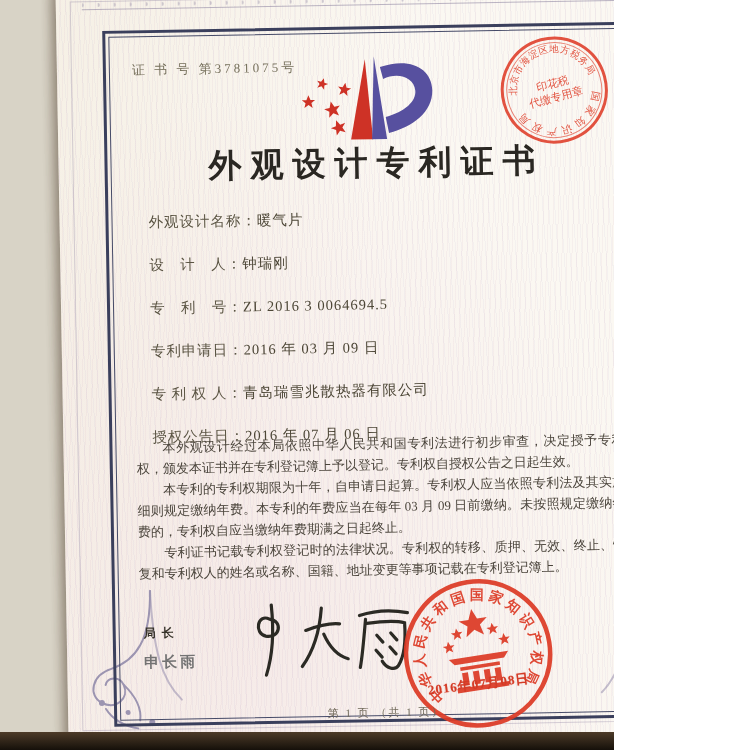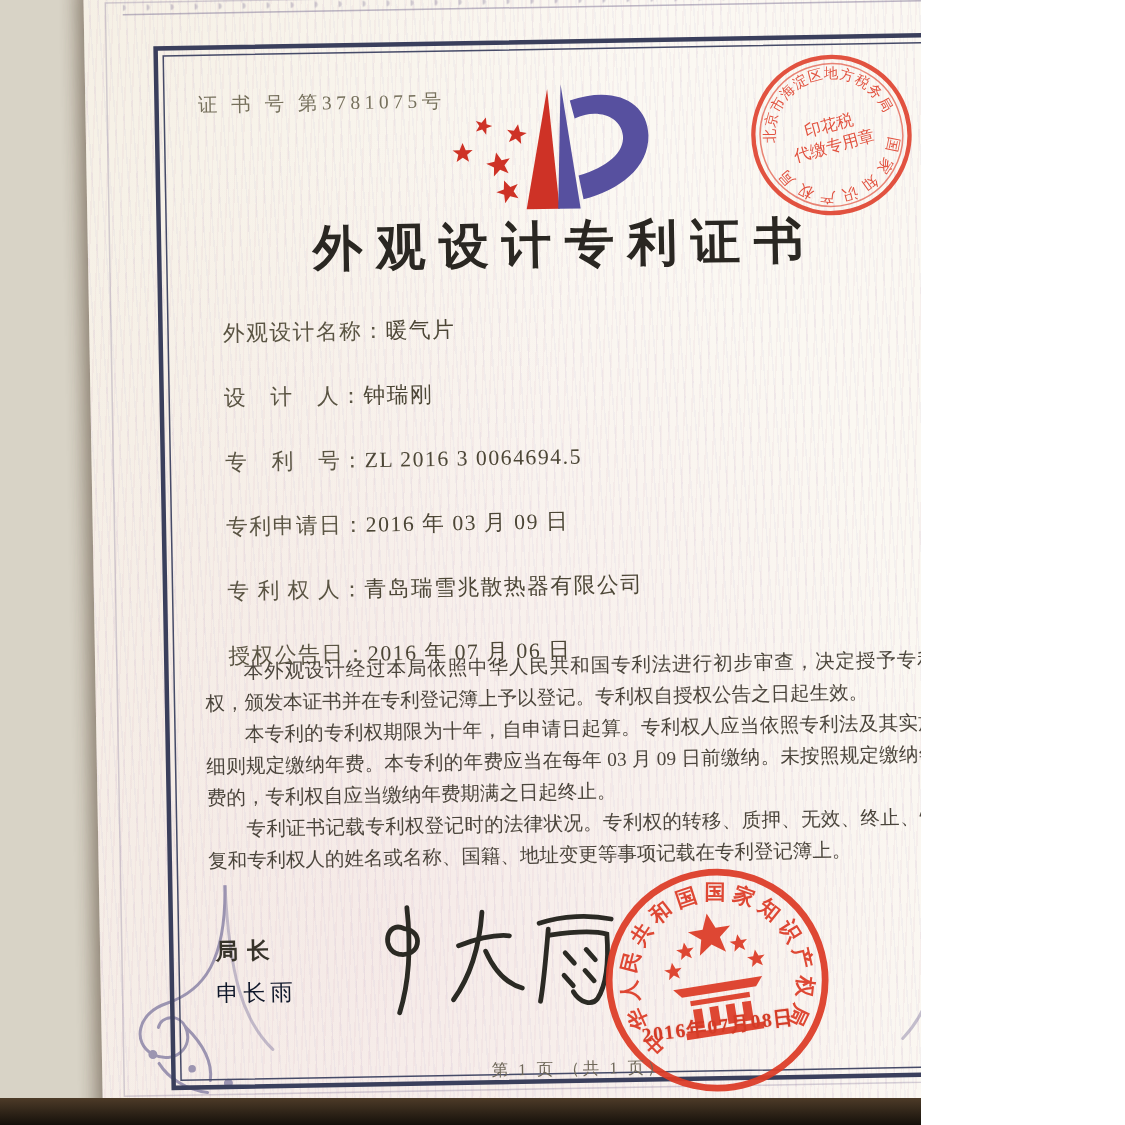--- a/index.html
+++ b/index.html
@@ -35,24 +35,24 @@
     transform:rotate(-14deg);}
   .doc-title{position:absolute;left:0;top:112px;width:100%;text-align:center;
     font-size:33px;font-weight:bold;letter-spacing:9px;color:#2a2722;}
   .fields{position:absolute;left:40px;top:180px;right:26px;}
   .frow{height:43px;font-size:14.5px;letter-spacing:1px;color:#534d3c;white-space:nowrap;}
   .frow .flabel{color:#5a5443;}
   .frow .fvalue{color:#4c4636;}
   .paras{position:absolute;left:24px;right:26px;top:404px;
     font-size:13px;line-height:21px;color:#4b453c;text-align:justify;}
   .paras p{margin:0;text-indent:2em;}
-  .signoff-title{position:absolute;left:28px;top:592px;font-size:15px;font-weight:600;
+  .signoff-title{position:absolute;left:28px;top:592px;font-size:12px;font-weight:600;
     letter-spacing:6px;color:#37332a;font-family:"Liberation Sans","DejaVu Sans",sans-serif;}
-  .signoff-name{position:absolute;left:28px;top:620px;font-size:15px;font-weight:400;
-    letter-spacing:3px;color:#0f172a;font-family:"Liberation Sans","DejaVu Sans",sans-serif;text-align:center;}
+  .signoff-name{position:absolute;left:28px;top:620px;font-size:15px;font-weight:700;
+    letter-spacing:3px;color:#737373;font-family:"Liberation Sans","DejaVu Sans",sans-serif;text-align:center;}
   .signature{position:absolute;left:120px;top:566px;width:190px;height:84px;}
   .office-seal{position:absolute;left:286px;top:550px;width:152px;height:152px;
     opacity:.93;transform:rotate(-8deg);}
   .seal-date{position:absolute;left:278px;top:648px;width:168px;text-align:center;
     font-size:13px;font-weight:bold;letter-spacing:1px;color:#d43b26;
     transform:rotate(-6deg);text-shadow:0 0 1px rgba(212,59,38,.5);}
   .page-footer{position:absolute;left:0;top:676px;width:100%;text-align:center;
     font-size:11px;letter-spacing:2px;color:#6e6758;}
 </style>
 </head>

